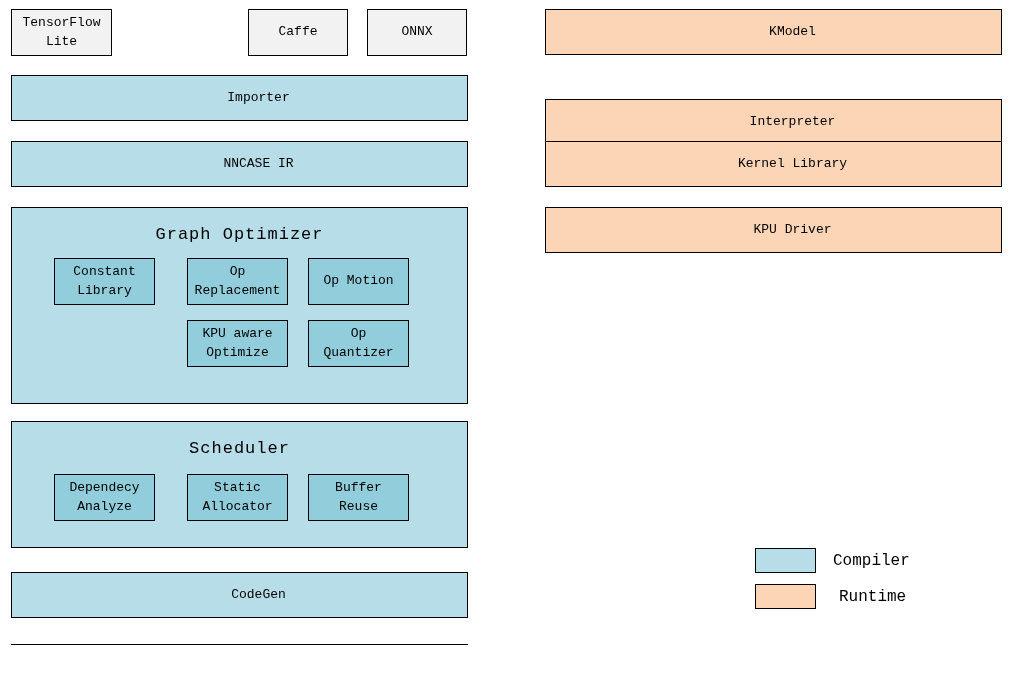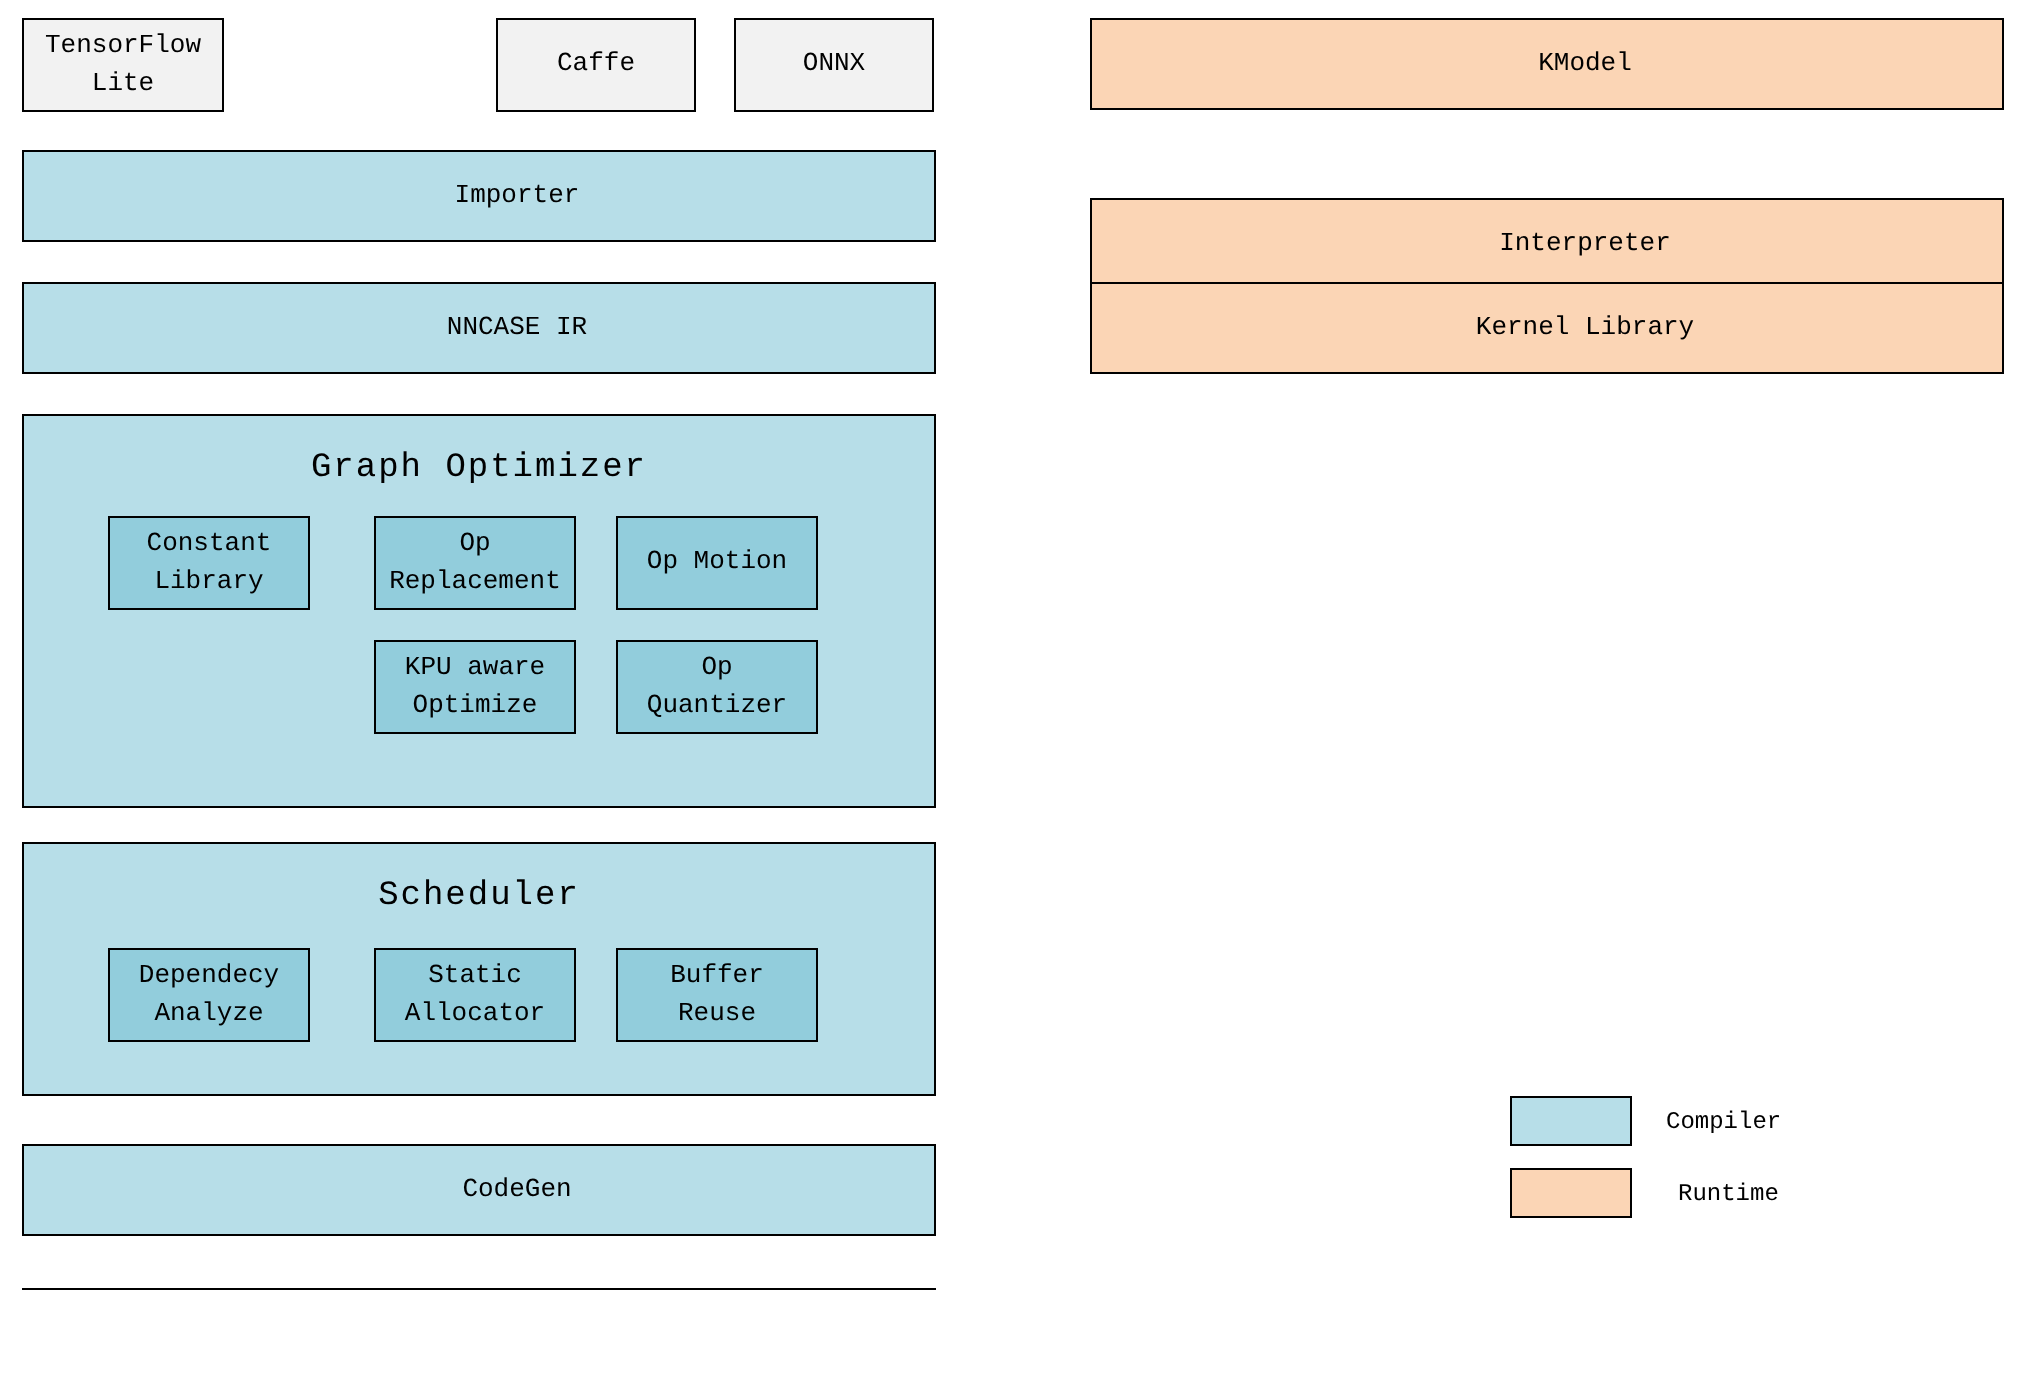--- a/index.html
+++ b/index.html
@@ -92,21 +92,21 @@
   .legend-swatch {
     position: absolute;
     left: 755px; width: 61px; height: 25px;
     box-sizing: border-box;
     border: 1px solid var(--border-color, #000);
   }
   .legend-swatch-compiler { top: 548px; background: var(--compiler-fill, #b7dee8); }
   .legend-swatch-runtime  { top: 584px; background: var(--runtime-fill, #fbd5b5); }
   .legend-label {
     position: absolute;
-    font-size: 12px;
+    font-size: 16px;
     height: 25px;
     display: flex;
     align-items: center;
   }
   .legend-label-compiler { left: 833px; top: 548px; }
   .legend-label-runtime  { left: 839px; top: 584px; }
 </style>
 </head>
 <body>
 
@@ -134,19 +134,20 @@
     <div class="box inner col-1 sch-row">Static Allocator</div>
     <div class="box inner col-2 sch-row">Buffer Reuse</div>
   </div>
 
   <div class="box band band-codegen">CodeGen</div>
   <div class="box band band-kmodel-l">KModel</div>
 
   <div class="box rband rband-0">KModel</div>
   <div class="box rband rband-1">Interpreter</div>
   <div class="box rband rband-2">Kernel Library</div>
+  <div class="box rband rband-3">KPU Driver</div>
 
   <div class="legend-swatch legend-swatch-compiler"></div>
   <div class="legend-label legend-label-compiler">Compiler</div>
   <div class="legend-swatch legend-swatch-runtime"></div>
   <div class="legend-label legend-label-runtime">Runtime</div>
 
 </div>
 
 </body></html>

